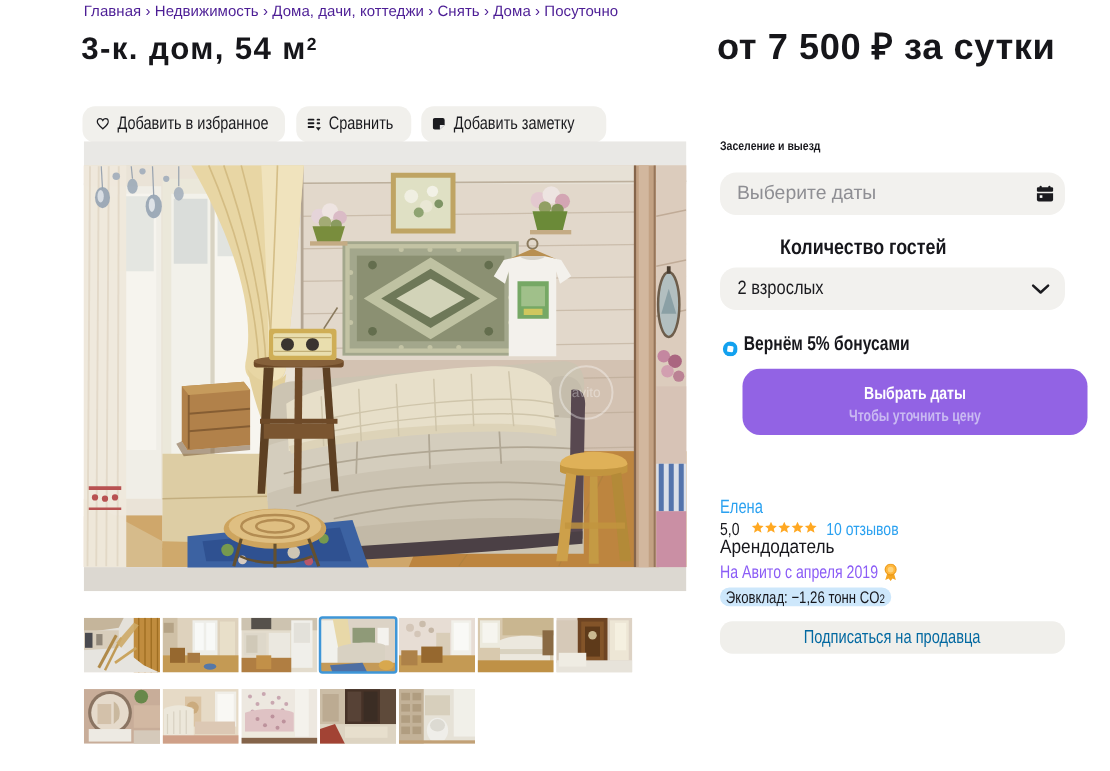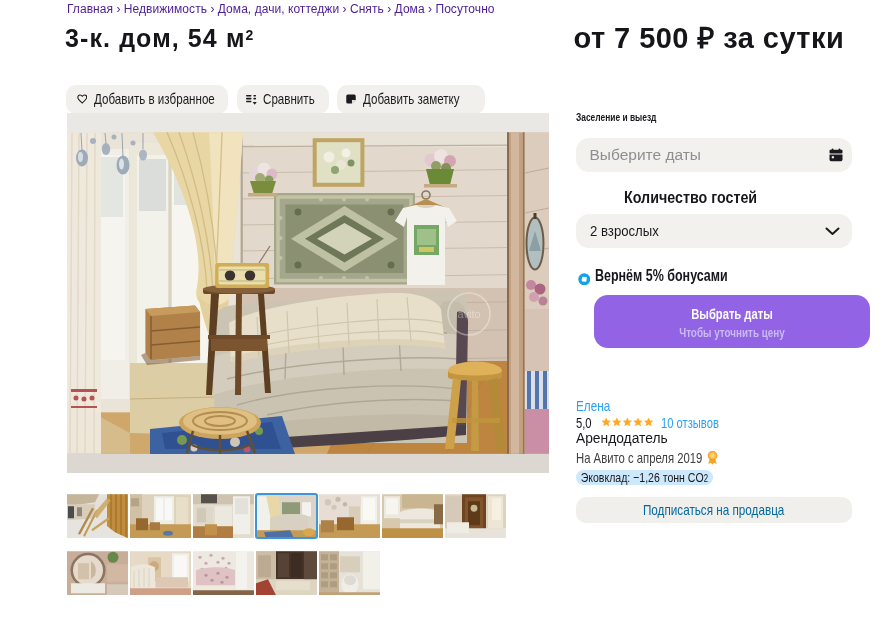--- a/index.html
+++ b/index.html
@@ -399,21 +399,21 @@
         <use href="#st" x="21.2"></use>
         <use href="#st" x="31.8"></use>
         <use href="#st" x="42.4"></use>
       </g>
     </svg>
 <span style="font-size:14px;color:#2ba1f0;display:inline-block;transform:scaleX(0.8);transform-origin:left center;white-space:nowrap;">10 отзывов</span>
   </div>
 
 <div class="abs" style="left:576px;top:430.4px;font-size:15.5px;line-height:15px;color:#17171c;display:inline-block;transform:scaleX(0.89);transform-origin:left center;">Арендодатель</div>
 
-<div class="abs" style="left:576px;top:450.8px;font-size:14.5px;line-height:14px;color:#404040;display:flex;align-items:flex-start;">
+<div class="abs" style="left:576px;top:450.8px;font-size:14.5px;line-height:14px;color:#8b5cf6;display:flex;align-items:flex-start;">
 <span style="display:inline-block;transform:scaleX(0.78);transform-origin:left center;white-space:nowrap;">На Авито с апреля 2019</span>
 
 <svg width="13" height="14" viewBox="0 0 13 14" style="position:absolute;left:130px;top:0px;">
       <path d="M4 7 L2.2 13 L4.9 11.8 L6.5 13.8 L8 11.8 L10.7 13 L9 7 Z" fill="#f5a623"></path>
       <circle cx="6.5" cy="4.6" r="4.4" fill="#ffb73d" stroke="#e8930c" stroke-width="0.8"></circle>
       <circle cx="6.5" cy="4.6" r="2.3" fill="#ffd37a"></circle>
     </svg>
   </div>
 
 <div class="abs" style="left:575.5px;top:469.7px;width:137.5px;height:15.5px;border-radius:8px;background:#cde7fb;display:flex;align-items:flex-end;overflow:hidden;">

